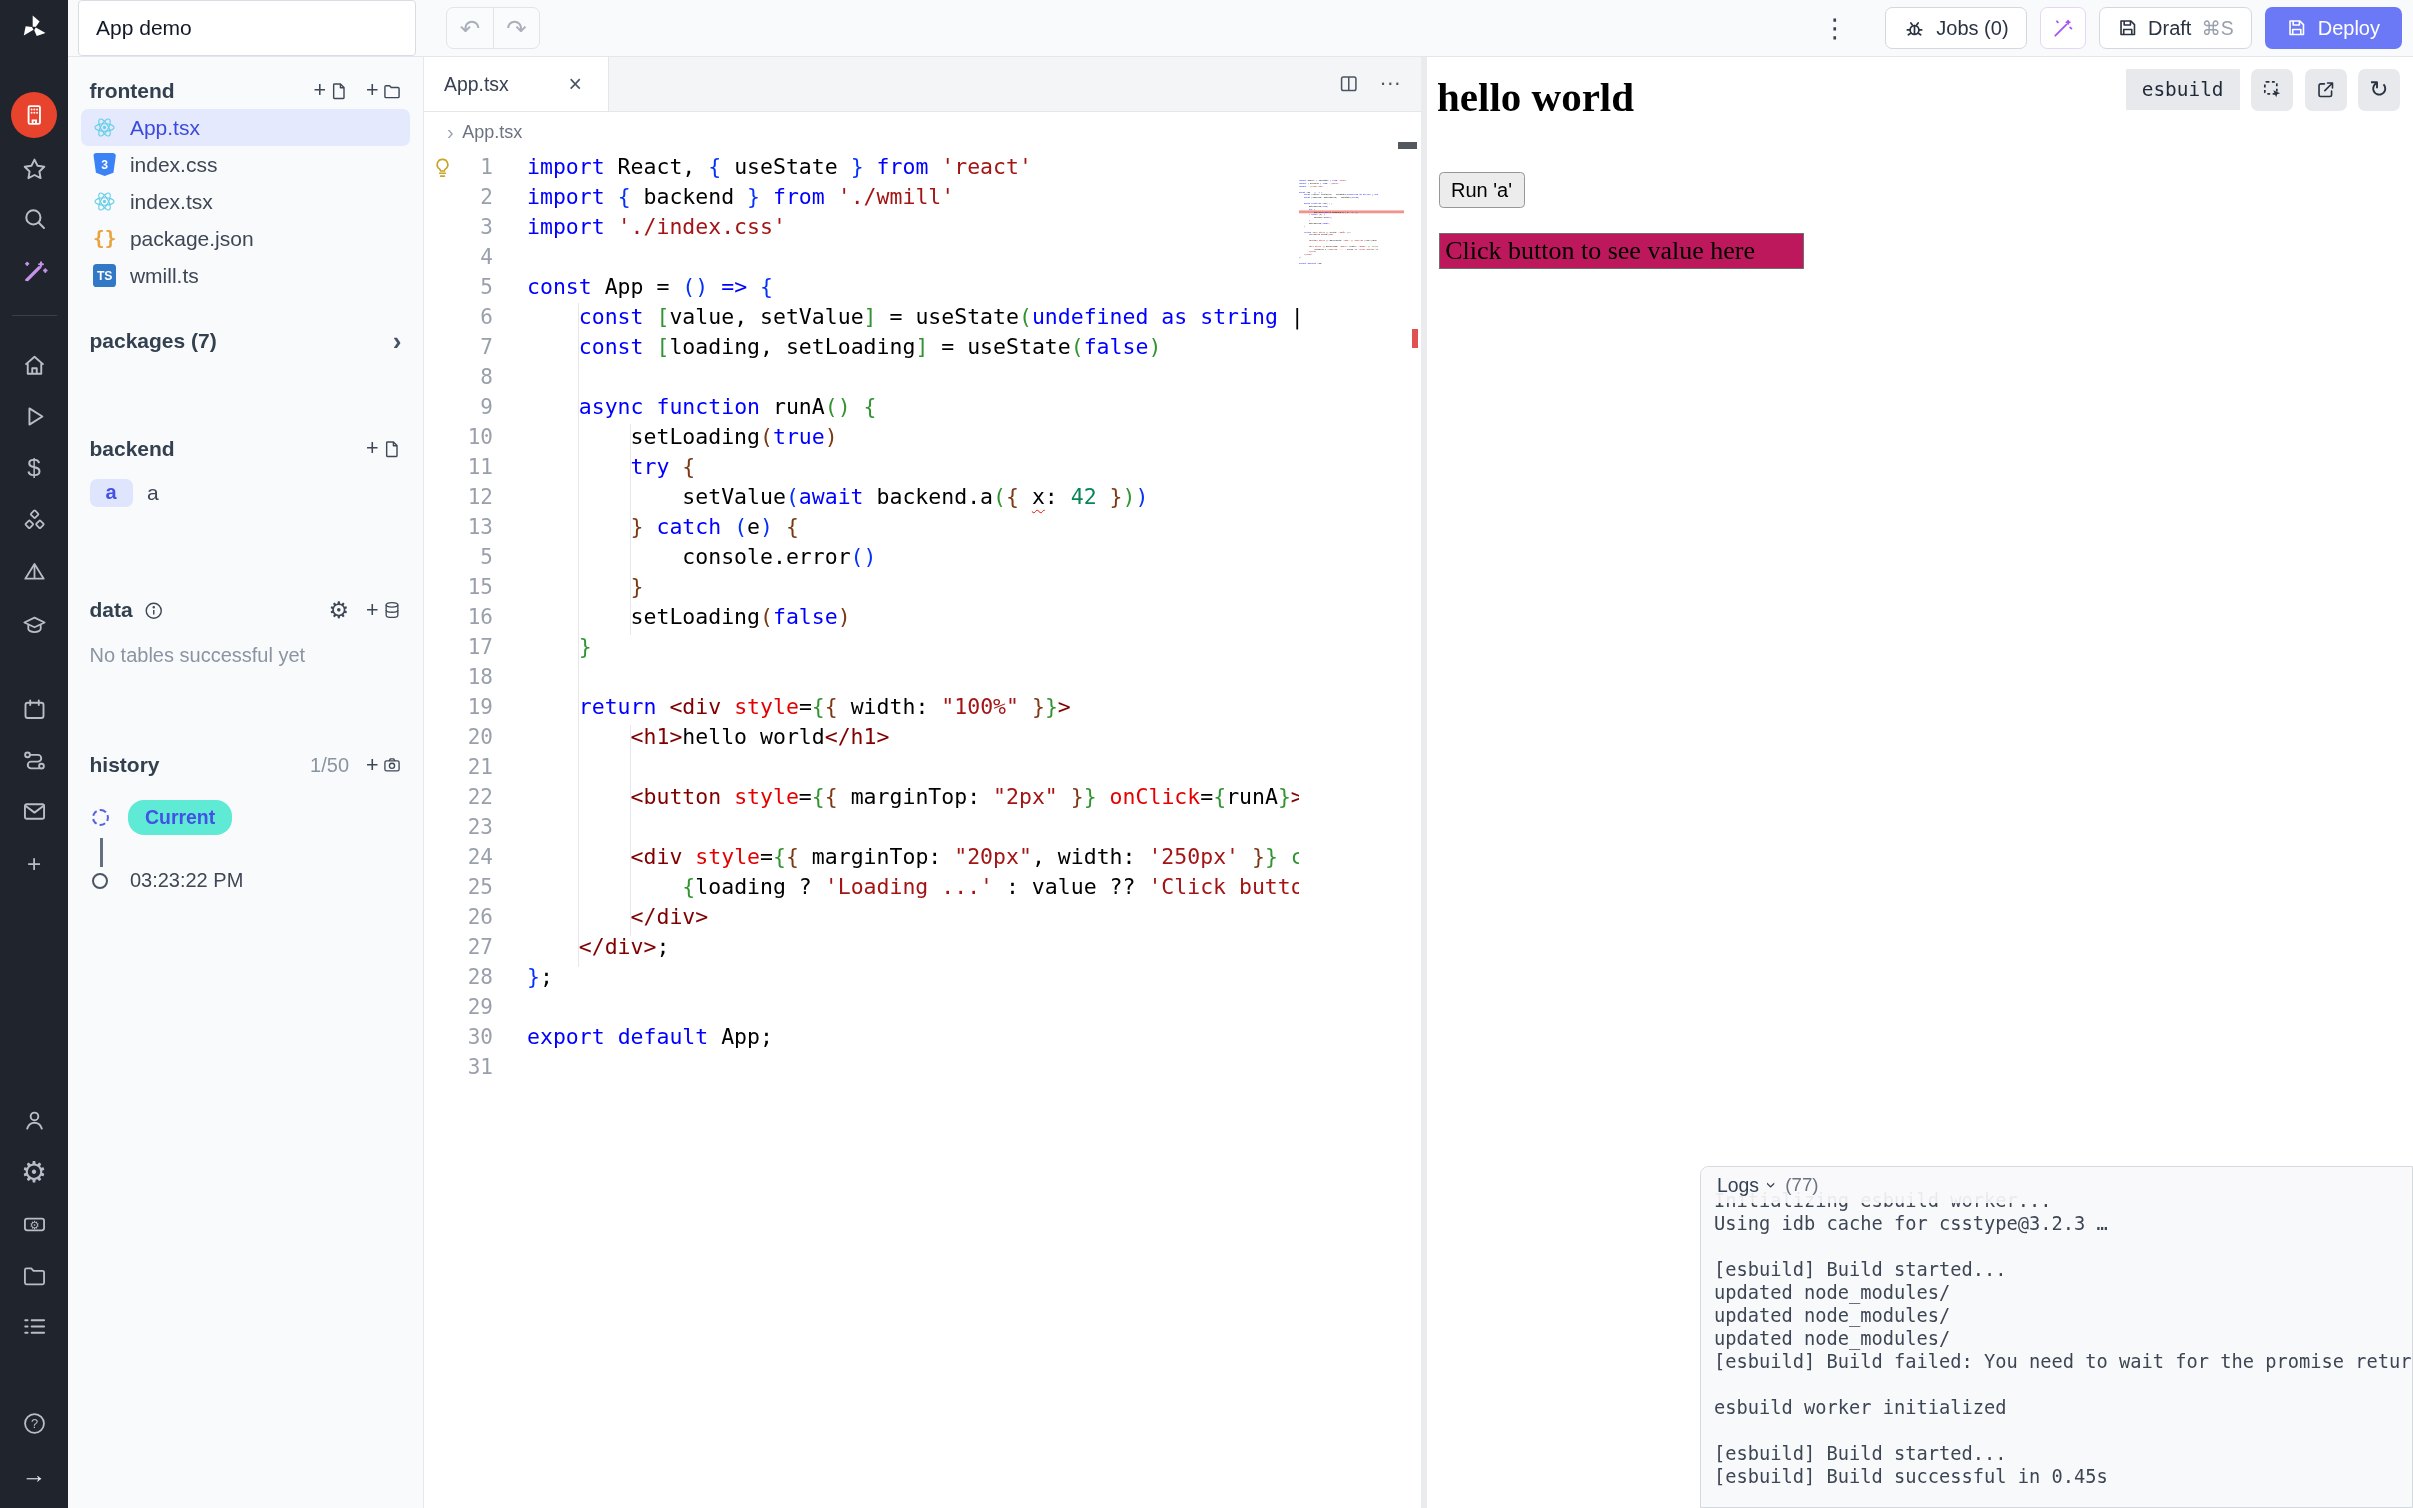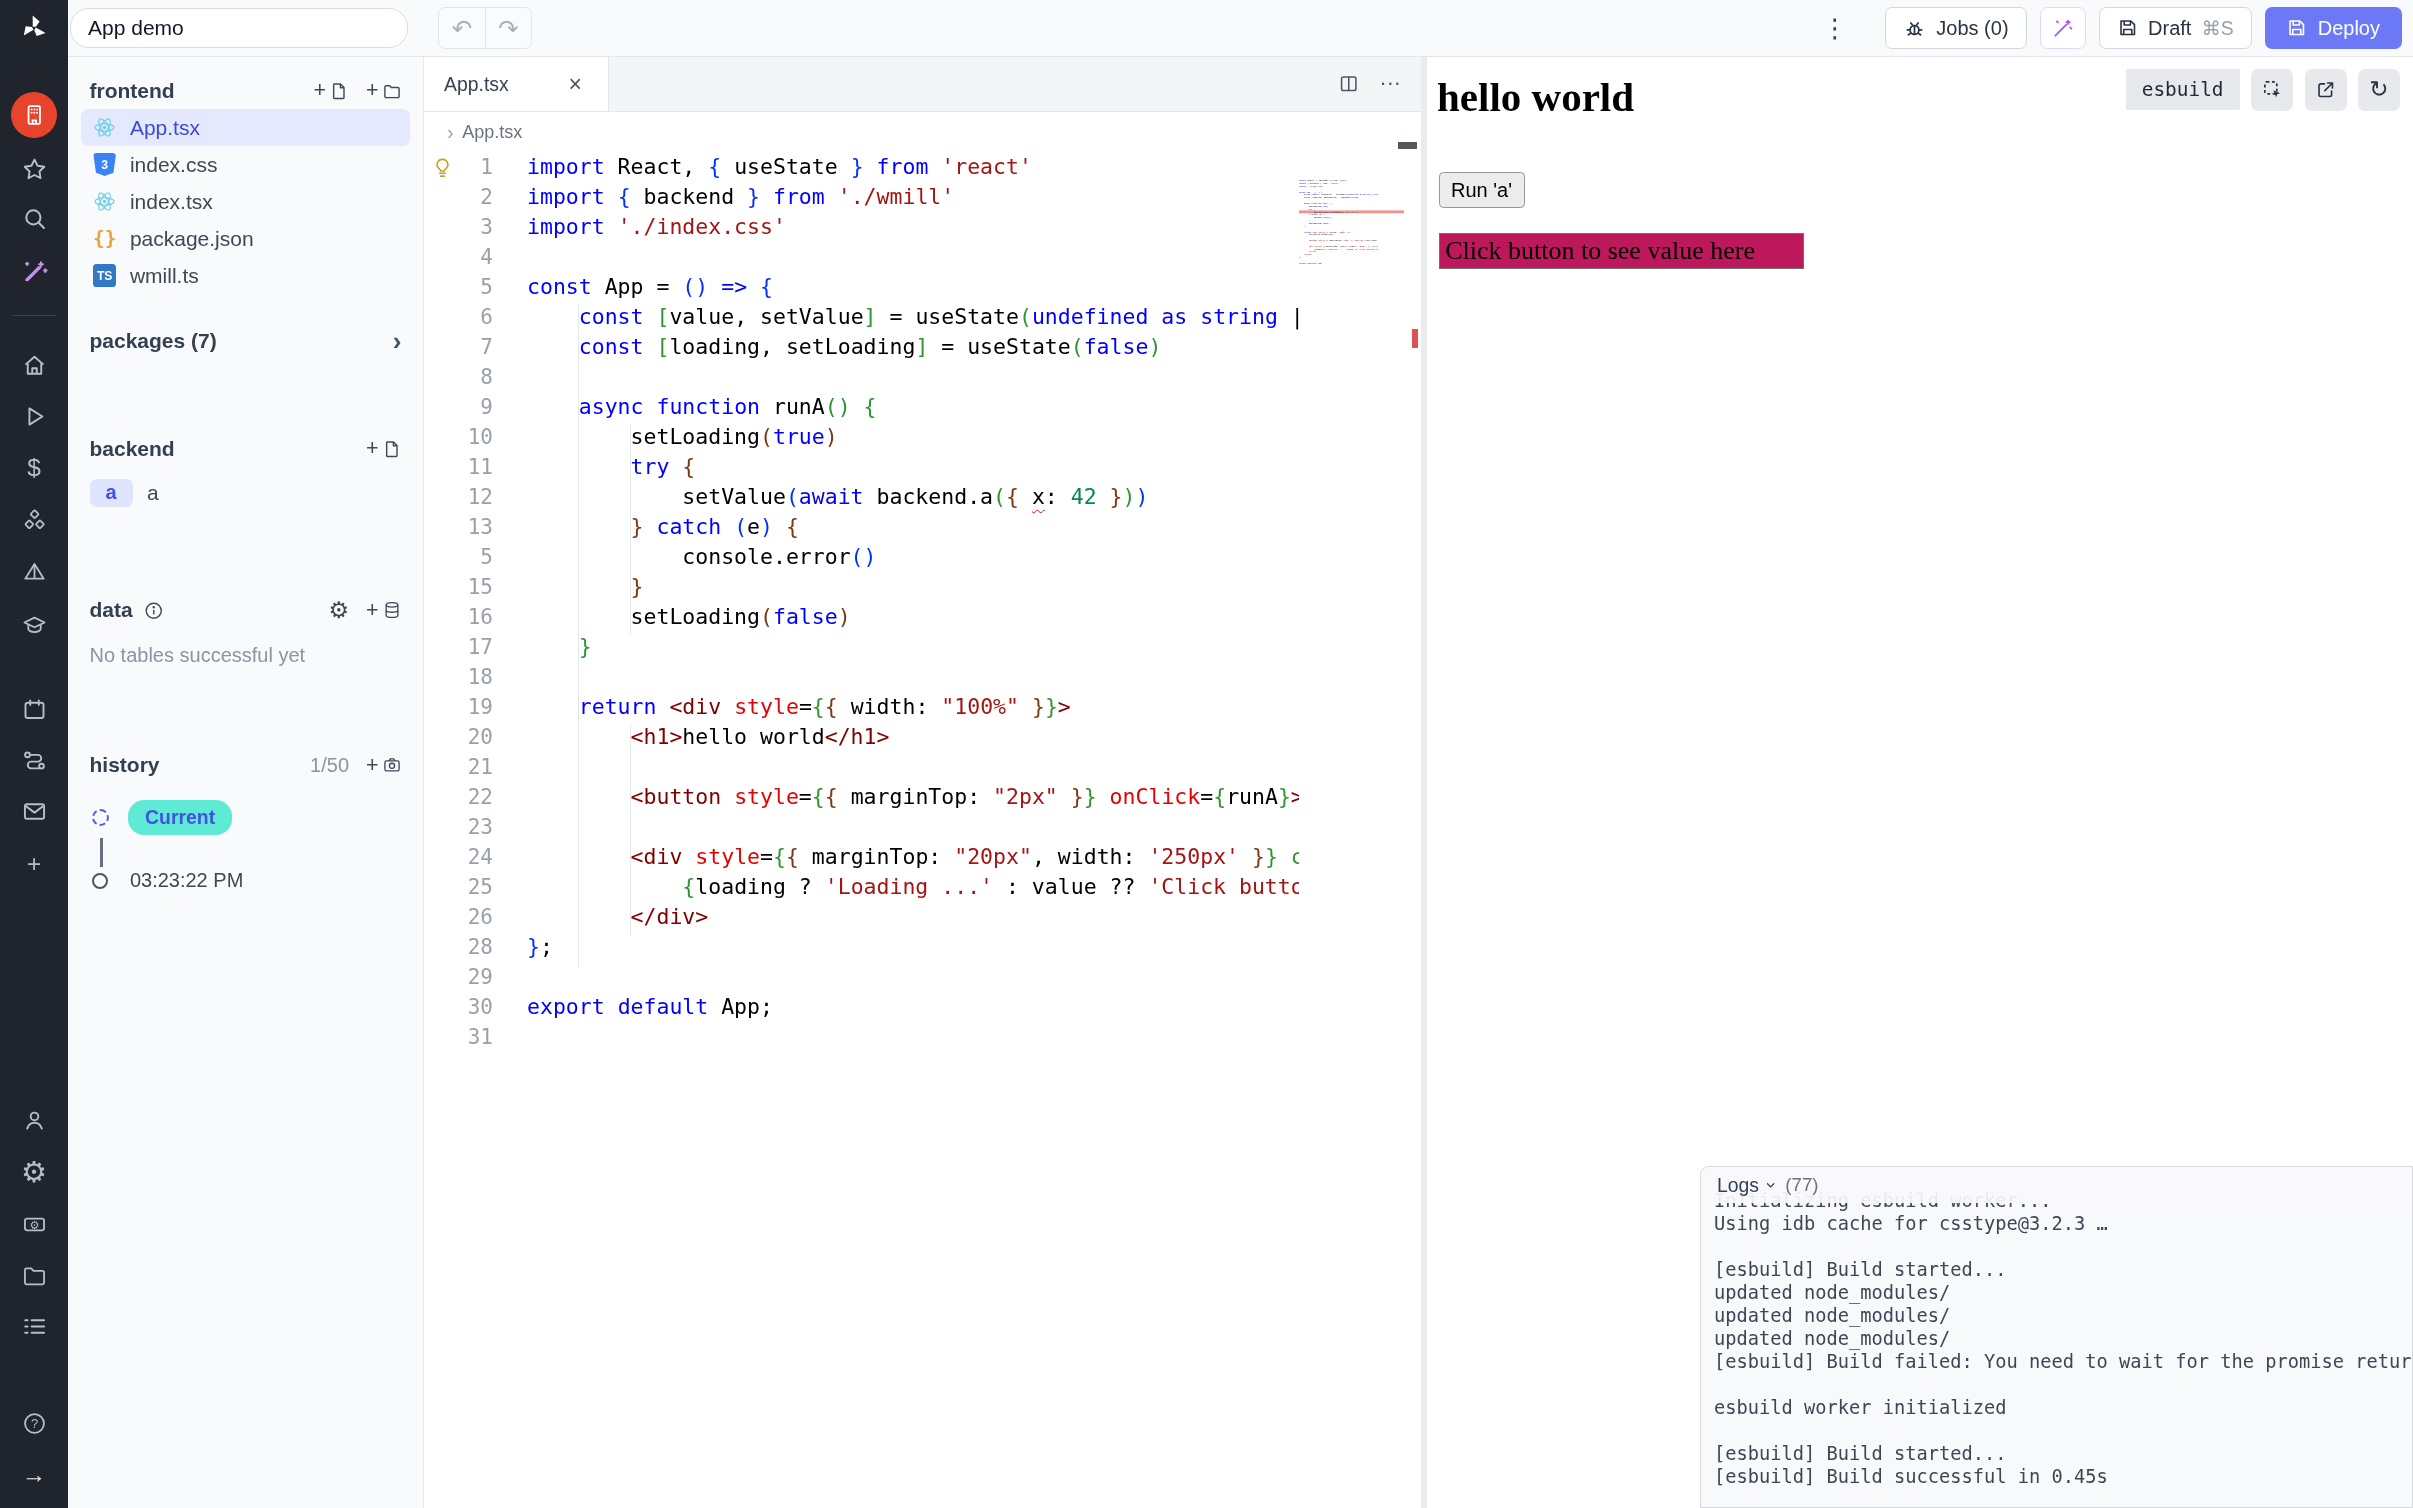--- a/index.html
+++ b/index.html
@@ -7,21 +7,21 @@
   body {
     width:2413px; height:1508px; overflow:hidden; position:relative;
     font-family:"Liberation Sans", sans-serif; background:#ffffff; color:#111827;
   }
   svg { display:block; }
 
   
   .topbar { position:absolute; left:0; top:0; right:0; height:57px; background:#f9fafb;
     border-bottom:0.7px solid #e3e6ea; display:flex; align-items:center; z-index:8; }
   .logo-block { width:68px; height:57px; background:#20242d; display:flex; align-items:center; justify-content:center; flex:none; }
-  .app-name { width:338px; height:40px; margin-left:2px; border:0.7px solid #d9dde3; border-radius:19px;
+  .app-name { width:338px; height:56px; margin-left:10px; border:0.7px solid #d9dde3; border-radius:4px;
     background:#fff; font-size:21px; color:#111827; padding:0 17px; font-family:"Liberation Sans",sans-serif; outline:none; }
   .undo-group { margin-left:30px; display:flex; border:0.7px solid #e1e4e9; border-radius:7.2px; overflow:hidden; height:42px; background:#fafbfc; }
   .ug-btn { width:46px; display:flex; align-items:center; justify-content:center; font-size:24.4px; color:#aab0ba; background:transparent; border:none; cursor:pointer; }
   .ug-btn + .ug-btn { border-left:0.7px solid #e1e4e9; }
   .tb-spacer { flex:1; }
   .kebab { font-size:26px; color:#374151; background:none; border:none; margin-right:18.7px; cursor:pointer; line-height:1; }
   .tb-btn { height:42px; border:0.7px solid #d3d7de; border-radius:7.2px; background:#fff; color:#2a3342;
     font-size:20px; display:flex; align-items:center; gap:10px; padding:0 17px; margin-left:13px; cursor:pointer; font-family:inherit; }
   .tb-btn.wand-btn { width:46px; padding:0; justify-content:center; border-color:#e7d5f8; }
   .tb-btn.deploy { border:none; color:#fff; padding:0 21.5px; margin-right:11.5px; }
@@ -576,20 +576,24 @@
         </div>
         <div class="cl">
           <span class="ln">25</span>
           <pre class="ct"><span class="tk-pl">            </span><span class="tk-b2">{</span><span class="tk-pl">loading ? </span><span class="tk-st">'Loading ...'</span><span class="tk-pl"> : value ?? </span><span class="tk-st">'Click button to</span></pre>
         </div>
         <div class="cl">
           <span class="ln">26</span>
           <pre class="ct"><span class="tk-pl">        </span><span class="tk-tg">&lt;/div&gt;</span></pre>
         </div>
         <div class="cl">
+          <span class="ln">27</span>
+          <pre class="ct"><span class="tk-pl">    </span><span class="tk-tg">&lt;/div&gt;</span><span class="tk-pl">;</span></pre>
+        </div>
+        <div class="cl">
           <span class="ln">28</span>
           <pre class="ct"><span class="tk-b1">}</span><span class="tk-pl">;</span></pre>
         </div>
         <div class="cl">
           <span class="ln">29</span>
           <pre class="ct"></pre>
         </div>
         <div class="cl">
           <span class="ln">30</span>
           <pre class="ct"><span class="tk-kw">export</span><span class="tk-pl"> </span><span class="tk-kw">default</span><span class="tk-pl"> App;</span></pre>

